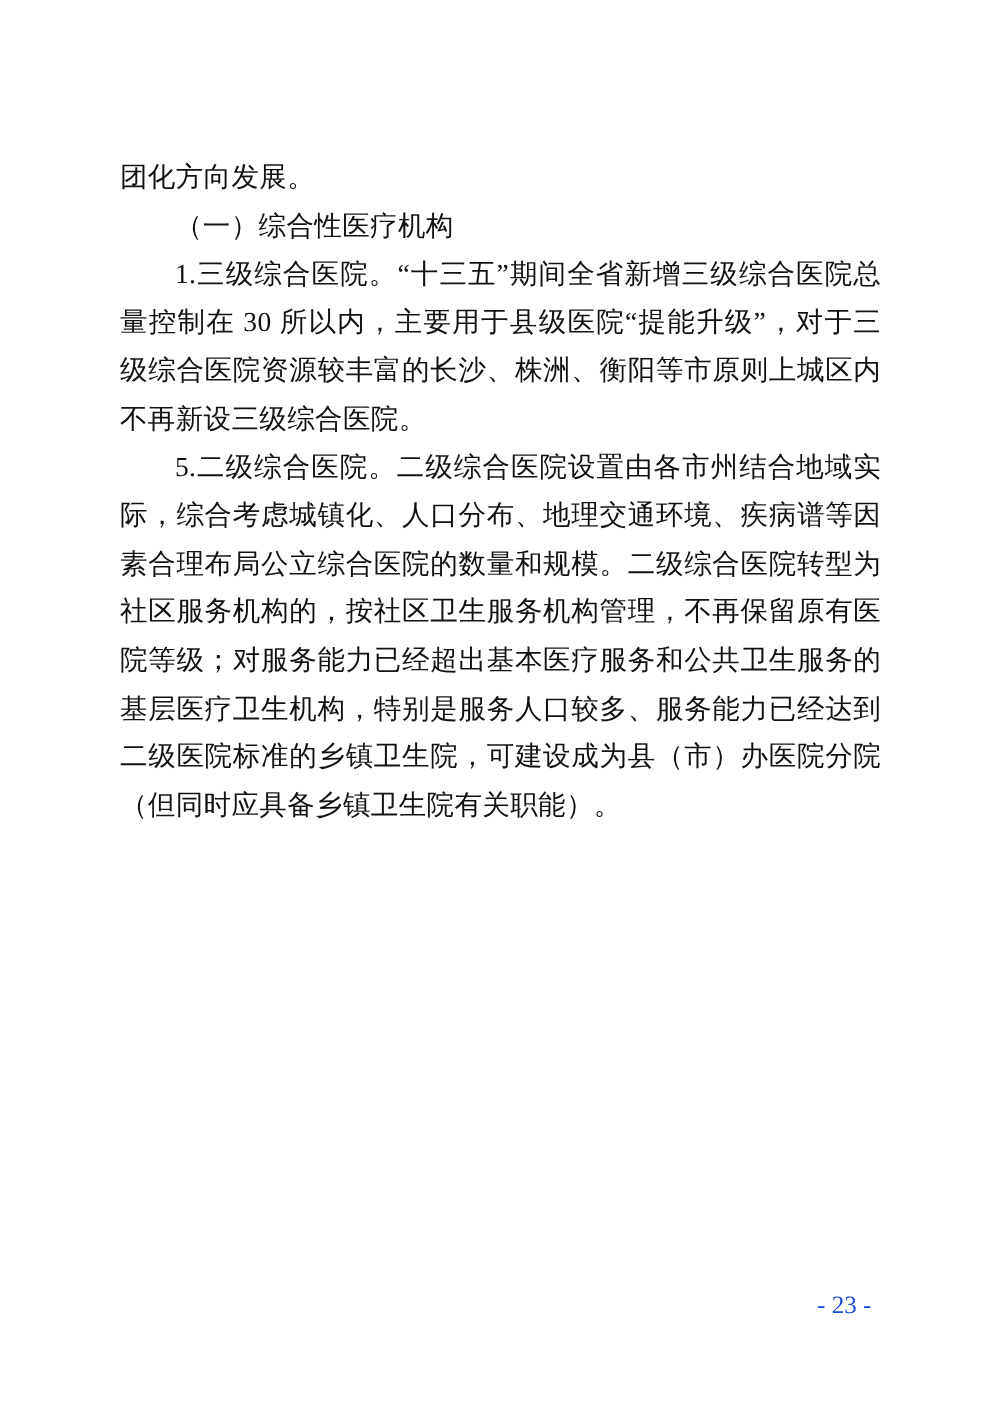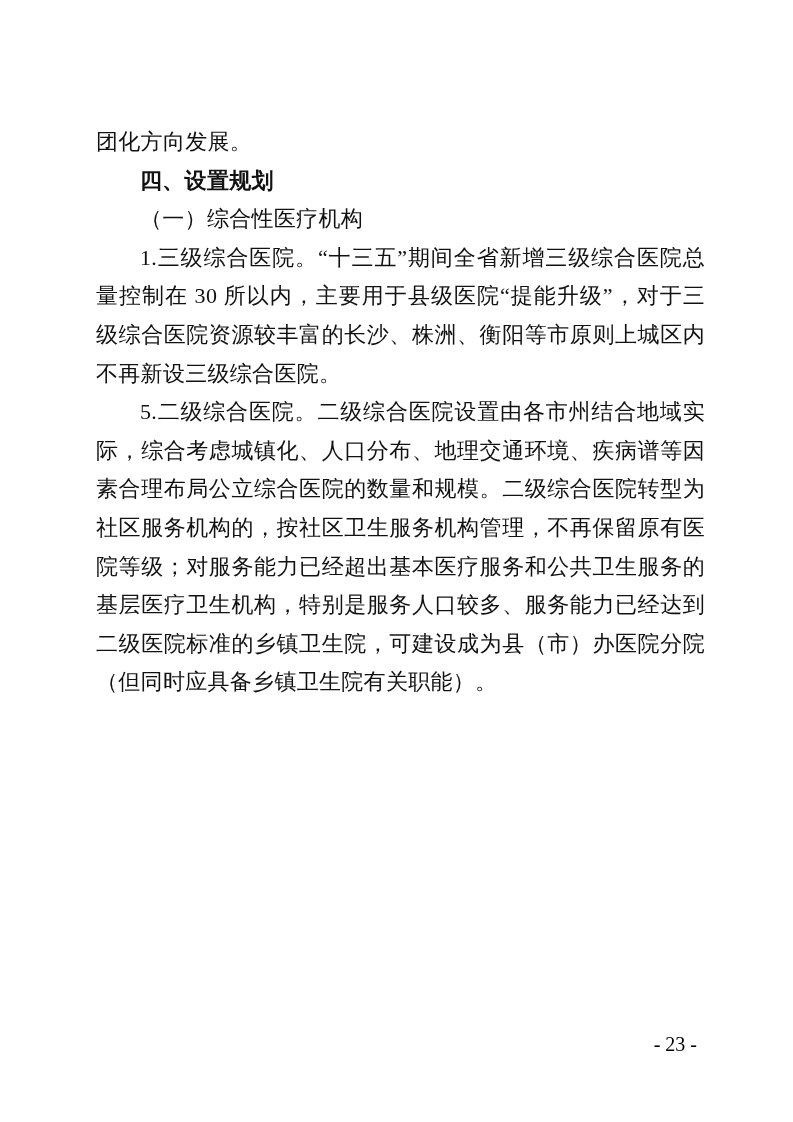--- a/index.html
+++ b/index.html
@@ -51,29 +51,28 @@
   }
   .heading-2 {
     text-indent: 2em;
   }
   .page-number {
     position: absolute;
     right: 96px;
     top: 1033px;
     font-size: 20px;
     line-height: 22px;
-    color: #000000;
+    color: #1d4ed8;
     font-family: "Liberation Serif", "DejaVu Serif", serif;
   }
 </style>
 </head>
 <body>
 
 <div class="page">
   <div class="content">
     <p class="para-flush">团化方向发展。</p>
-    <p class="heading-1">四、设置规划</p>
     <p class="heading-2">（一）综合性医疗机构</p>
     <p class="para">1.三级综合医院。“十三五”期间全省新增三级综合医院总量控制在 30 所以内，主要用于县级医院“提能升级”，对于三级综合医院资源较丰富的长沙、株洲、衡阳等市原则上城区内不再新设三级综合医院。</p>
     <p class="para">5.二级综合医院。二级综合医院设置由各市州结合地域实际，综合考虑城镇化、人口分布、地理交通环境、疾病谱等因素合理布局公立综合医院的数量和规模。二级综合医院转型为社区服务机构的，按社区卫生服务机构管理，不再保留原有医院等级；对服务能力已经超出基本医疗服务和公共卫生服务的基层医疗卫生机构，特别是服务人口较多、服务能力已经达到二级医院标准的乡镇卫生院，可建设成为县（市）办医院分院（但同时应具备乡镇卫生院有关职能）。</p>
   </div>
   <div class="page-number">- 23 -</div>
 </div>
 
 </body></html>

